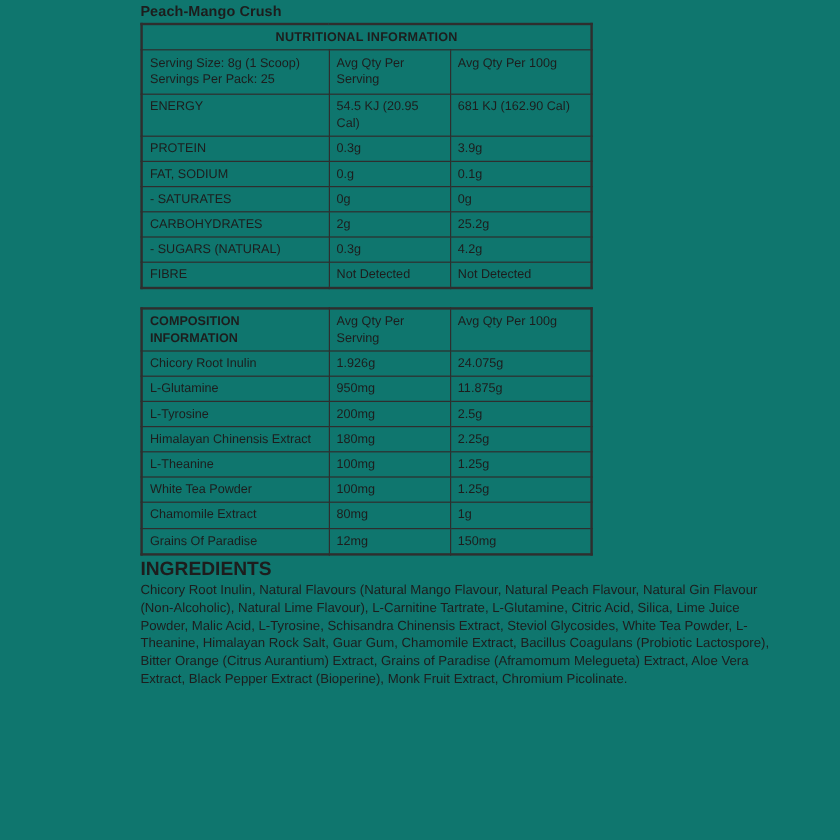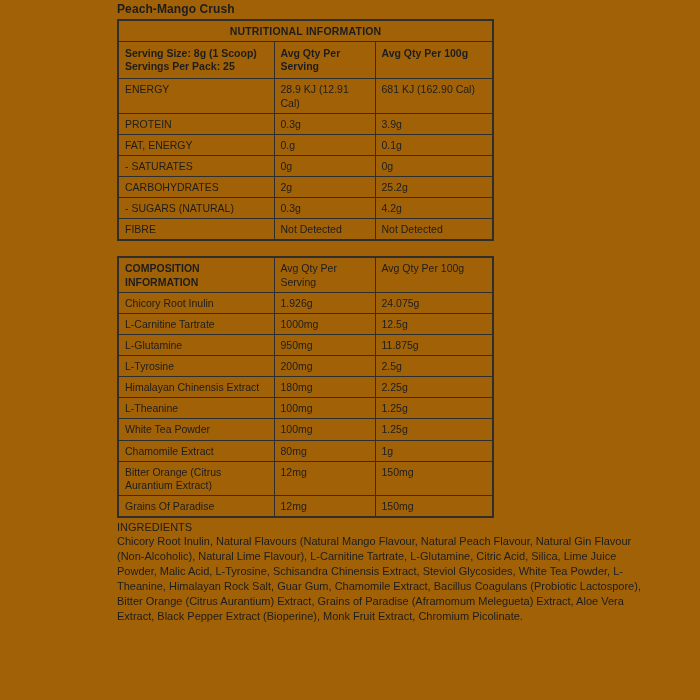--- a/index.html
+++ b/index.html
@@ -1,20 +1,20 @@
 <!DOCTYPE html>
 <html><head>
 <meta charset="utf-8">
 <style>
   html, body { margin: 0; padding: 0; background: #ffffff; }
   .sheet {
     position: relative;
     width: 700px;
     height: 700px;
-    background: #a16207;
+    background: #0f766e;
     font-family: "Liberation Sans", sans-serif;
     color: #1d1d1d;
     overflow: hidden;
   }
   .content {
     position: absolute;
     left: 117px;
     top: 2px;
     width: 540px;
   }
@@ -43,27 +43,27 @@
   col.c2 { width: 101px; }
   col.c3 { width: 118px; }
   td.table-title-cell {
     text-align: center;
     font-weight: bold;
     font-size: 15px;
     padding: 5px 4px 6px 4px;
     letter-spacing: 0.2px;
   }
   .nutrition-table { margin-bottom: 15px; }
-  .nutrition-table .hdr td { padding-top: 5px; padding-bottom: 5px; font-weight: bold; }
+  .nutrition-table .hdr td { padding-top: 5px; padding-bottom: 5px; }
   .composition-table { margin-top: 14px; }
   .composition-table td.comp-head { font-weight: bold; }
   .row-h { height: 14px; }
   .ingredients-heading {
-    font-size: 11px;
-    font-weight: normal;
+    font-size: 16px;
+    font-weight: bold;
     margin: 3px 0 1px 0;
   }
   .ingredients-text {
     font-size: 11px;
     line-height: 1.36;
     width: 524px;
     margin: 0;
   }
 </style>
 </head>
@@ -87,30 +87,30 @@
         <tr class="hdr">
           <td>
             <div>Serving Size: 8g  (1 Scoop)</div>
             <div>Servings Per Pack: 25</div>
           </td>
           <td>Avg Qty Per Serving</td>
           <td>Avg Qty Per 100g</td>
         </tr>
         <tr class="row-h">
           <td>ENERGY</td>
-          <td>28.9 KJ  (12.91 Cal)</td>
+          <td>54.5 KJ  (20.95 Cal)</td>
           <td>681 KJ  (162.90 Cal)</td>
         </tr>
         <tr class="row-h">
           <td>PROTEIN</td>
           <td>0.3g</td>
           <td>3.9g</td>
         </tr>
         <tr class="row-h">
-          <td>FAT, ENERGY</td>
+          <td>FAT, SODIUM</td>
           <td>0.g</td>
           <td>0.1g</td>
         </tr>
         <tr class="row-h">
           <td>- SATURATES</td>
           <td>0g</td>
           <td>0g</td>
         </tr>
         <tr class="row-h">
           <td>CARBOHYDRATES</td>
@@ -141,25 +141,20 @@
           <td class="comp-head">COMPOSITION INFORMATION</td>
           <td>Avg Qty Per Serving</td>
           <td>Avg Qty Per 100g</td>
         </tr>
         <tr class="row-h">
           <td>Chicory Root Inulin</td>
           <td>1.926g</td>
           <td>24.075g</td>
         </tr>
         <tr class="row-h">
-          <td>L-Carnitine Tartrate</td>
-          <td>1000mg</td>
-          <td>12.5g</td>
-        </tr>
-        <tr class="row-h">
           <td>L-Glutamine</td>
           <td>950mg</td>
           <td>11.875g</td>
         </tr>
         <tr class="row-h">
           <td>L-Tyrosine</td>
           <td>200mg</td>
           <td>2.5g</td>
         </tr>
         <tr class="row-h">
@@ -175,25 +170,20 @@
         <tr class="row-h">
           <td>White Tea Powder</td>
           <td>100mg</td>
           <td>1.25g</td>
         </tr>
         <tr class="row-h">
           <td>Chamomile Extract</td>
           <td>80mg</td>
           <td>1g</td>
         </tr>
-        <tr>
-          <td>Bitter Orange (Citrus Aurantium Extract)</td>
-          <td>12mg</td>
-          <td>150mg</td>
-        </tr>
         <tr class="row-h">
           <td>Grains Of Paradise</td>
           <td>12mg</td>
           <td>150mg</td>
         </tr>
       </tbody>
     </table>
 
     <div class="ingredients-heading">INGREDIENTS</div>
     <p class="ingredients-text">Chicory Root Inulin, Natural Flavours (Natural Mango Flavour, Natural Peach Flavour, Natural Gin Flavour (Non-Alcoholic), Natural Lime Flavour), L-Carnitine Tartrate, L-Glutamine, Citric Acid, Silica, Lime Juice Powder, Malic Acid, L-Tyrosine, Schisandra Chinensis Extract, Steviol Glycosides, White Tea Powder, L-Theanine, Himalayan Rock Salt, Guar Gum, Chamomile Extract, Bacillus Coagulans (Probiotic Lactospore), Bitter Orange (Citrus Aurantium) Extract, Grains of Paradise (Aframomum Melegueta) Extract, Aloe Vera Extract, Black Pepper Extract (Bioperine), Monk Fruit Extract, Chromium Picolinate.</p>

